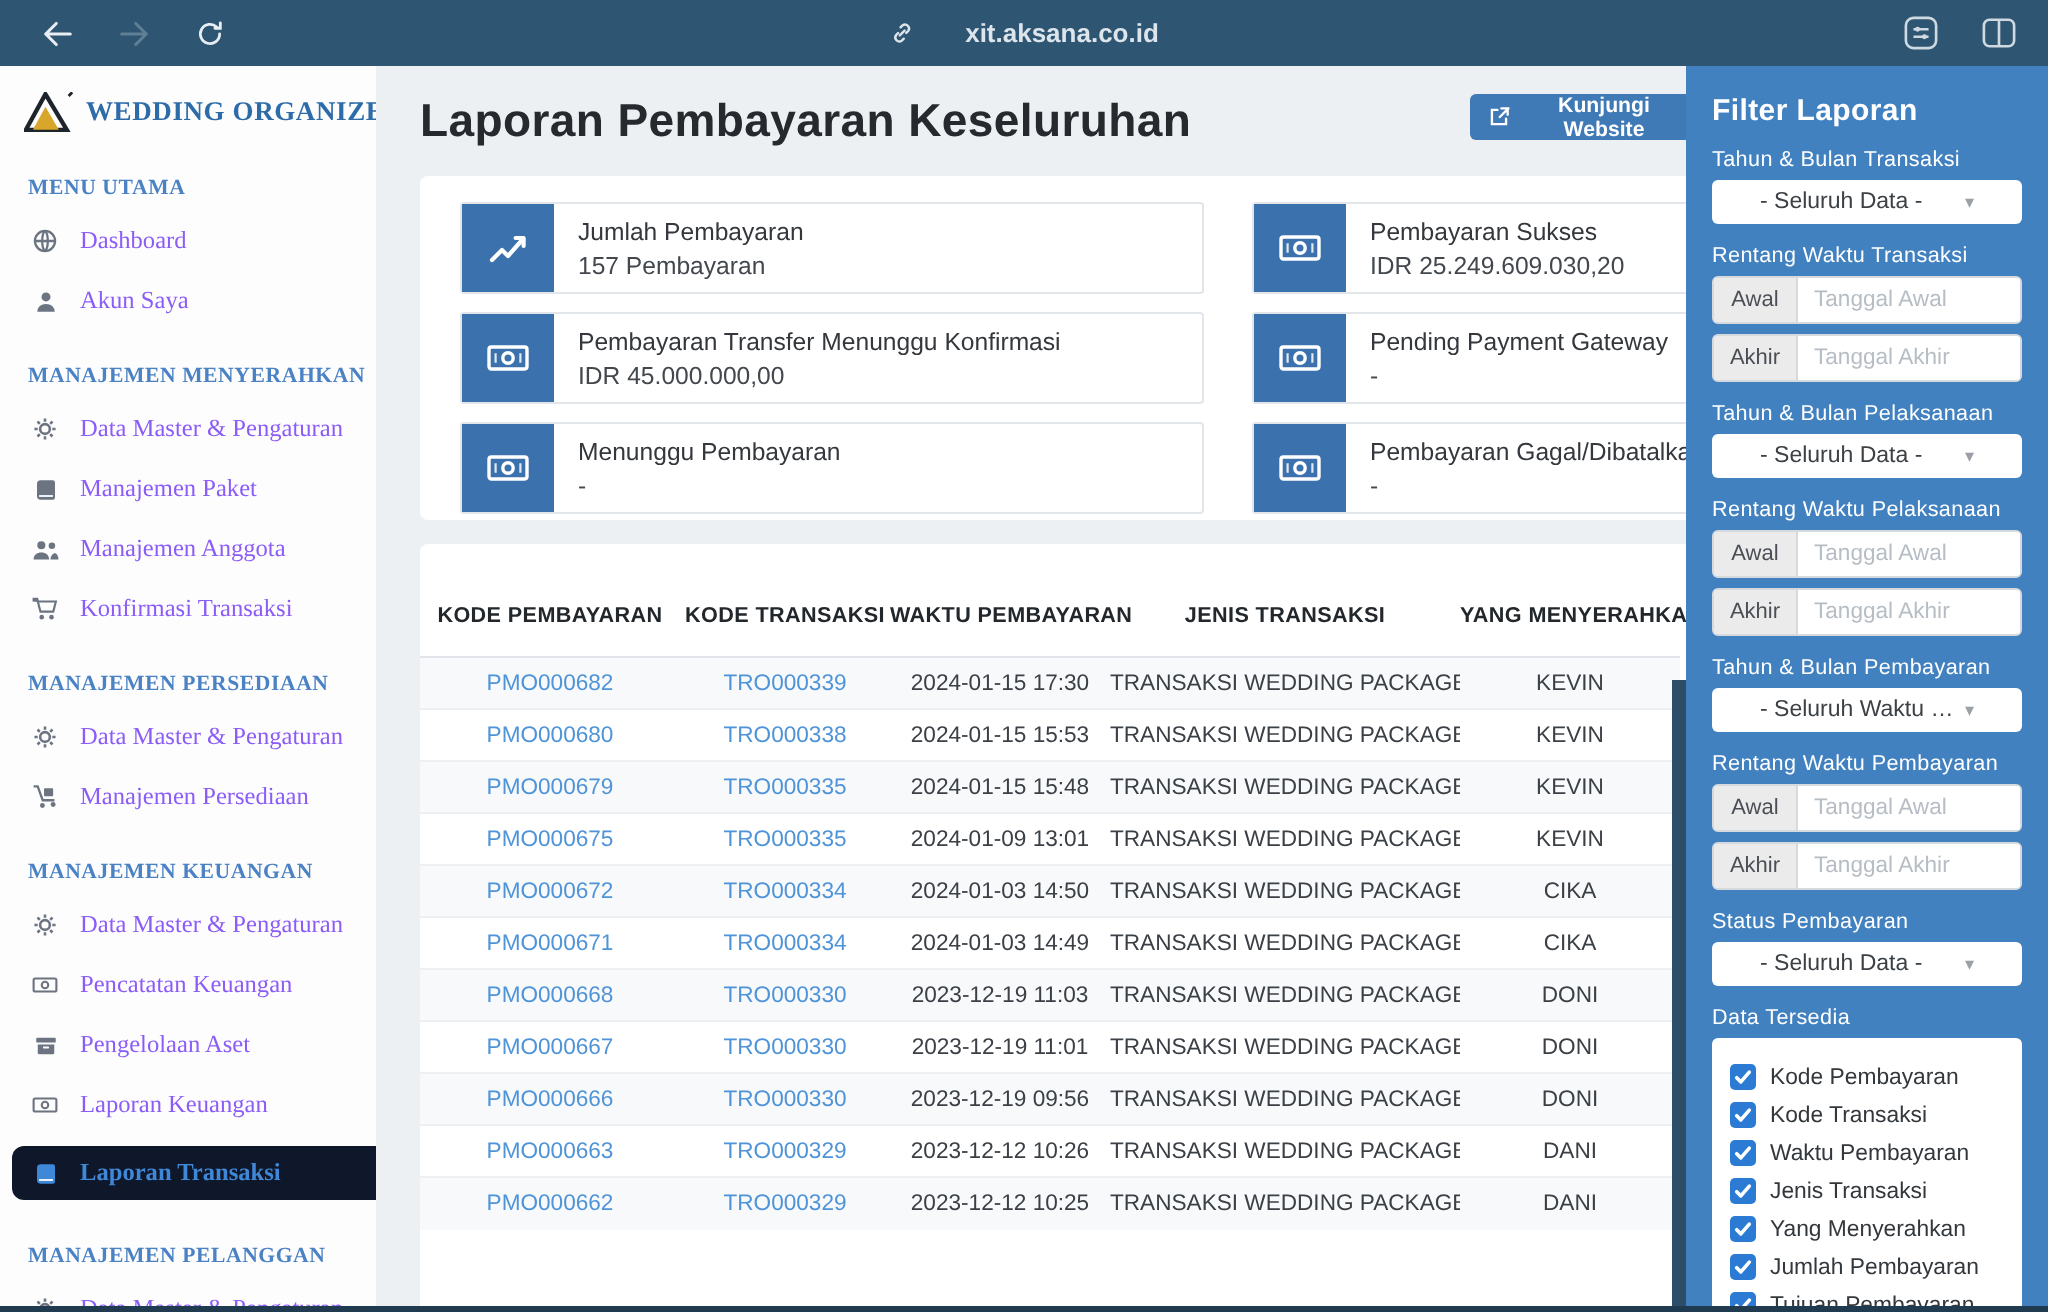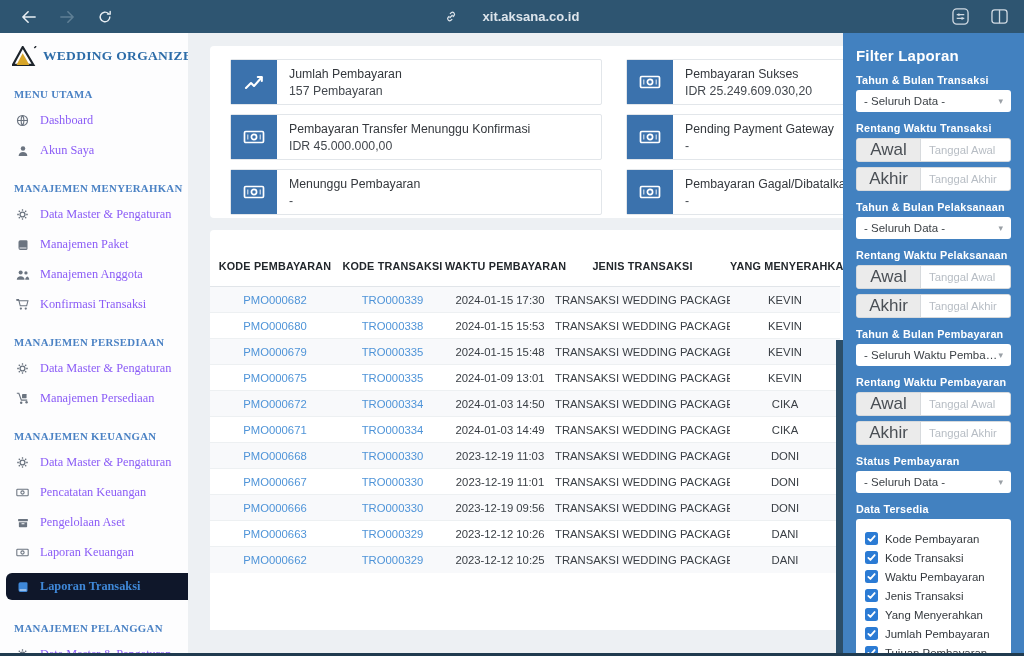--- a/index.html
+++ b/index.html
@@ -67,29 +67,29 @@
   tr:first-child td { border-top:none; }
   tbody tr:nth-child(odd) { background:#f8f9fb; }
   td.code { color:#4f94d8; cursor:pointer; }
   .main-scroll { position:absolute; right:181px; width:7px; top:307px; bottom:0;
     background:#2c4e68; z-index:20; }
 
   
   .filter-panel { position:absolute; right:0; top:0; width:181px; height:623px;
     background:#4281c0; padding:0 13px; z-index:30; overflow:hidden; }
   .filter-panel h2 { margin-top:14px; color:#fff; font-size:15px; letter-spacing:.2px; }
-  .f-label { margin:10px 0 4px; color:#fff; font-size:10.8px; font-weight:bold; letter-spacing:.2px; }
+  .f-label { margin:10px 0 4px; color:#fff; font-size:10.8px; font-weight:normal; letter-spacing:.2px; }
   .f-select { height:22px; background:#fff; border-radius:3px; display:flex;
-    align-items:center; padding:0 8px; font-size:11.5px; color:#3c4146; cursor:pointer; }
+    align-items:center; padding:0 24px; font-size:11.5px; color:#3c4146; cursor:pointer; }
   .f-select .sel-text { flex:1; overflow:hidden; white-space:nowrap; text-overflow:ellipsis; }
   .f-select .caret { color:#9aa0a6; font-size:9px; }
   .f-range { display:flex; height:24px; background:#fff; border-radius:3px;
     overflow:hidden; margin-bottom:5px; border:1px solid #d7dadd; }
-  .f-prefix { width:64px; flex:none; background:#ebebeb; border-right:1px solid #d7dadd;
-    display:flex; align-items:center; justify-content:center; font-size:17px; color:#4a4f55; }
+  .f-prefix { width:42px; flex:none; background:#ebebeb; border-right:1px solid #d7dadd;
+    display:flex; align-items:center; justify-content:center; font-size:11px; color:#4a4f55; }
   .f-range input { flex:1; min-width:0; border:none; outline:none; padding:0 8px;
     font-size:11.3px; color:#3c4146; font-family:inherit; }
   .f-range input::placeholder { color:#b7bdc4; }
   .cb-box { background:#fff; border-radius:3px; padding:7px 9px; height:170px; }
   .cb-row { display:flex; align-items:center; gap:7px; margin:6px 0; cursor:pointer; }
   .cb { width:13px; height:13px; flex:none; background:#2b7bd4; border-radius:2.5px;
     display:inline-flex; align-items:center; justify-content:center; }
   .cb-label { font-size:11.4px; color:#33383d; white-space:nowrap; }
 
   .bottom-edge { position:absolute; left:0; right:0; bottom:0; height:3px;
@@ -292,20 +292,32 @@
             </svg>
           </span>
           <span>Data Master &amp; Pengaturan</span>
         </div>
       </nav>
     <div class="sb-track"></div>
     <div class="sb-thumb"></div>
   </aside>
 
   <main class="main">
+    <div class="main-header">
+      <h1>Laporan Pembayaran Keseluruhan</h1>
+      <button class="visit-btn">
+        <span style="display:inline-flex;">
+          <svg viewBox="0 0 14 14" width="11" height="11" fill="none" stroke="#fff" stroke-width="1.5" stroke-linecap="round">
+              <path d="M6 2.5H2.5v9h9V8"></path>
+              <path d="M8.5 1.5h4v4M13 1.5L7.5 7"></path>
+            </svg>
+          </span>
+        <span>Kunjungi Website</span>
+      </button>
+    </div>
 
     <section class="stats-card">
       <div class="stats-grid" id="stats-grid">
           <div class="stat">
             <div class="stat-icon">
               <svg viewBox="0 0 22 22" width="22" height="22" fill="none" stroke="#fff" stroke-width="2.1" stroke-linecap="round" stroke-linejoin="round">
                 <path d="M3 17l5-5 3 3 7.5-8.5"></path>
                 <path d="M14.8 6H18.8V10"></path>
               </svg>
             </div>

